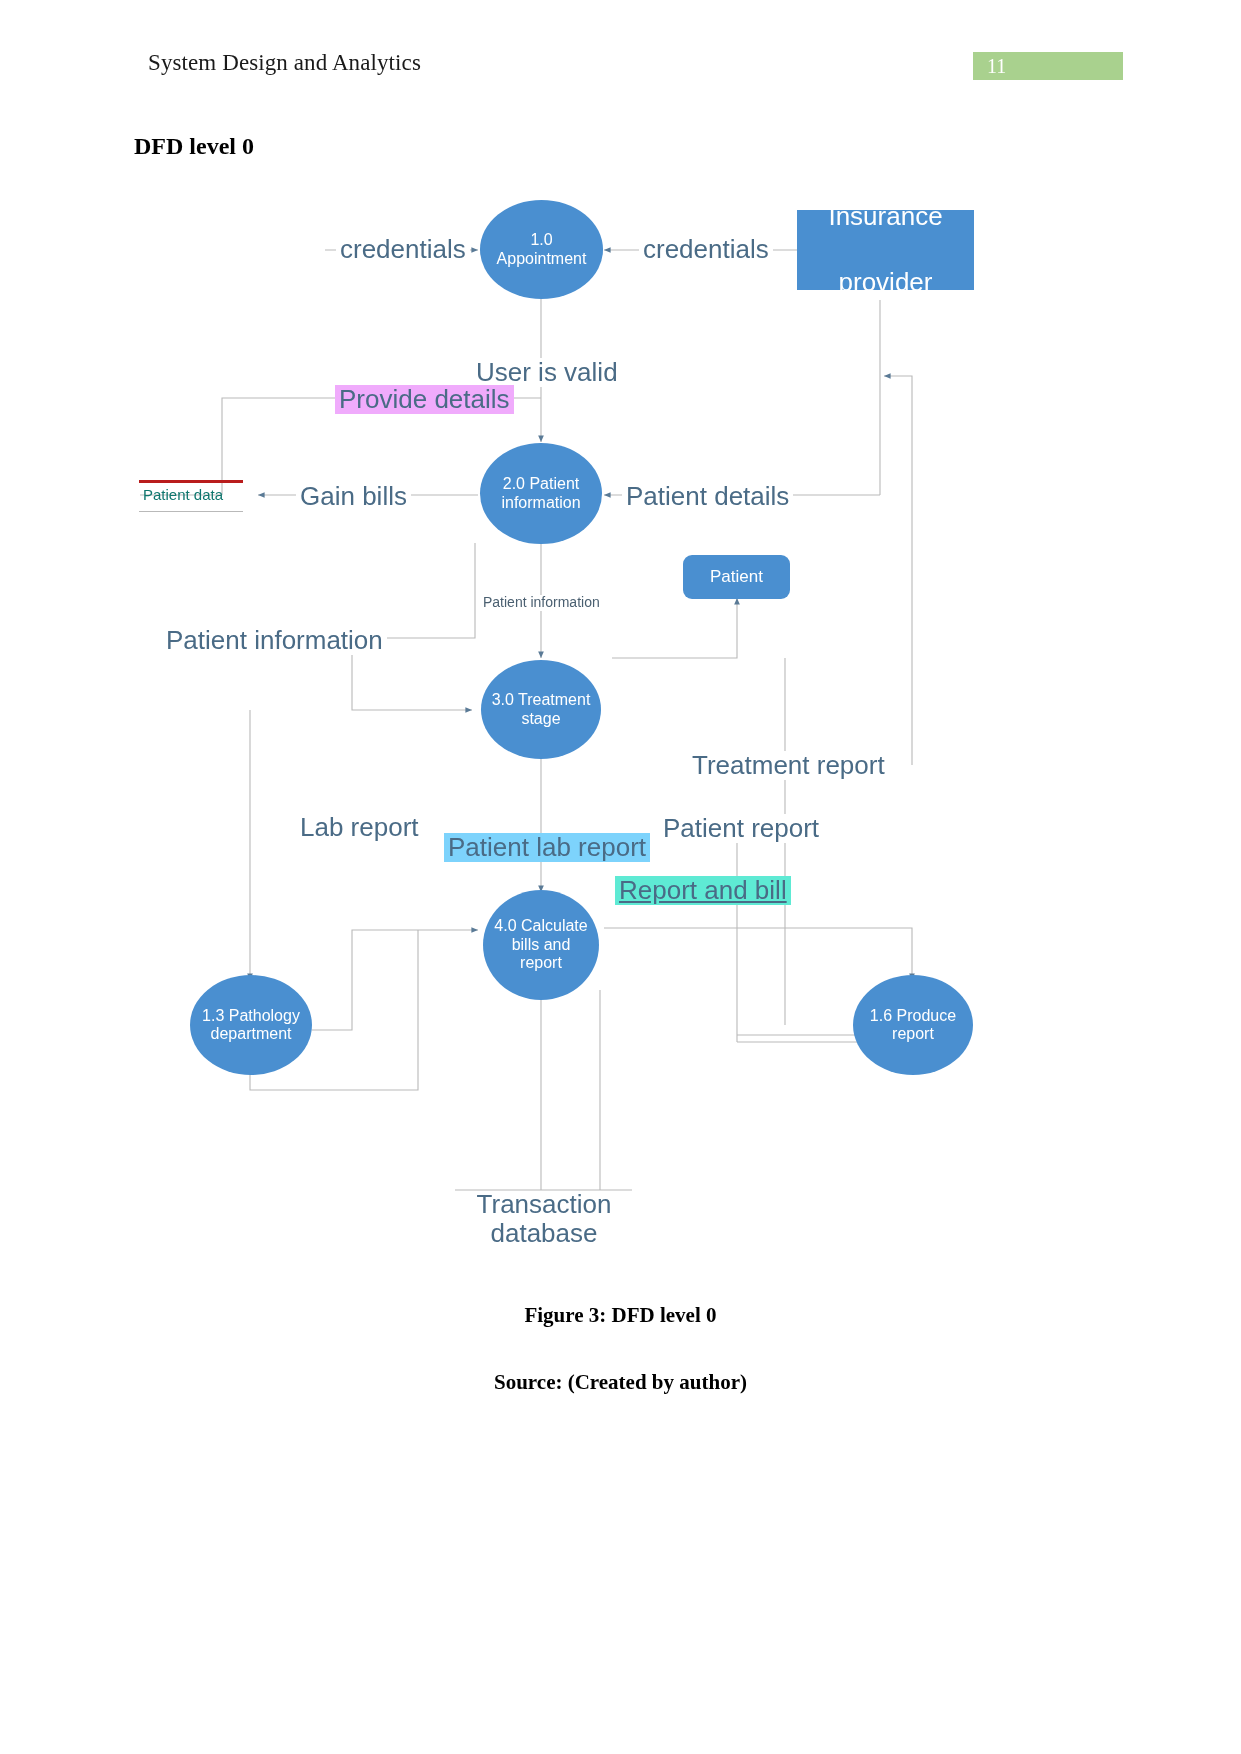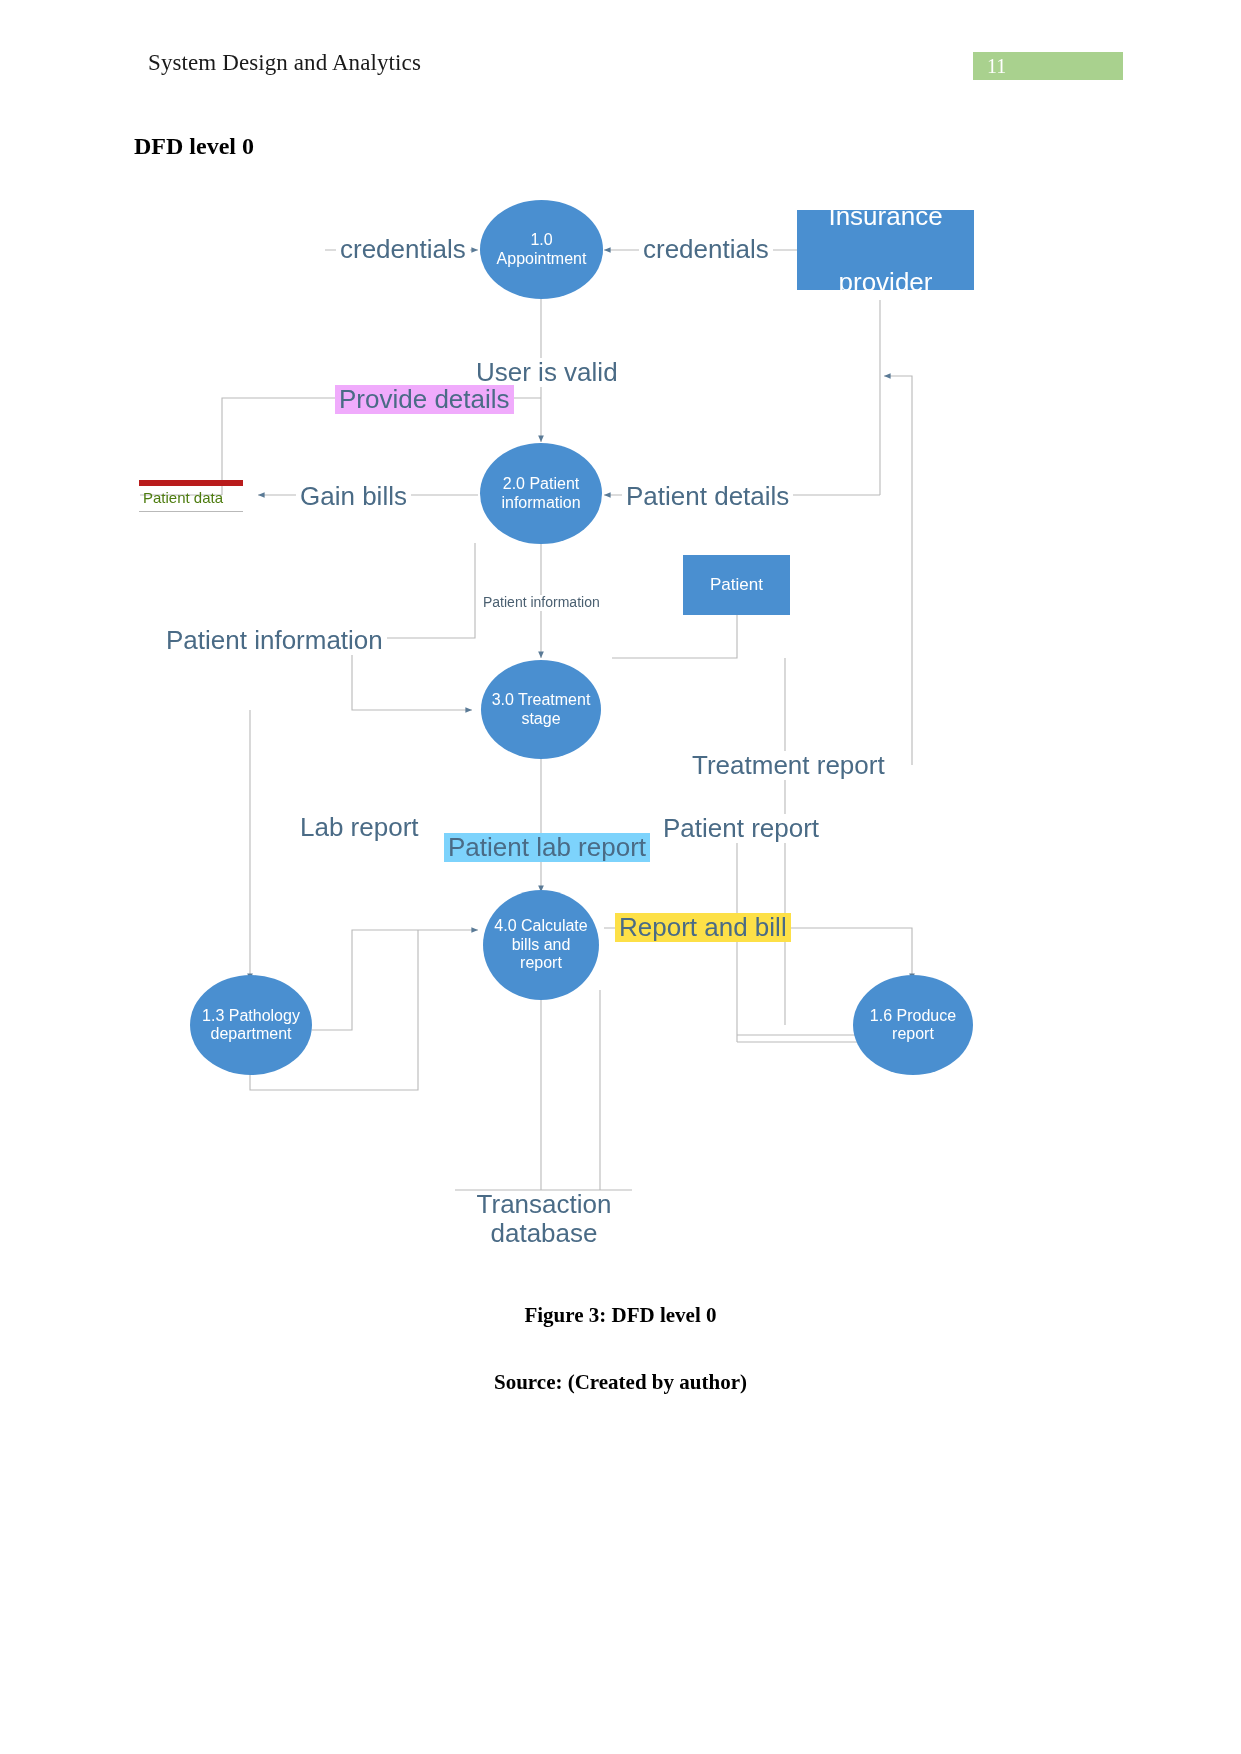--- a/index.html
+++ b/index.html
@@ -92,24 +92,24 @@
     position: absolute;
     color: #4a6b86;
     white-space: nowrap;
     line-height: 1.12;
   }
   .lbl.big   { font-size: 26px; color: #4a6b86; }
   .lbl.small { font-size: 14px; color: #4a5f70; }
 
   .datastore {
     position: absolute;
-    border-top: 6px solid #b91c1c;
+    border-top: 3px solid #b91c1c;
     border-bottom: 1px solid #b9b9b9;
     font-size: 15px;
-    color: #4d7c0f;
+    color: #0f766e;
     padding: 3px 4px 4px 4px;
     box-sizing: border-box;
     white-space: nowrap;
   }
 
   
   .caption {
     position: absolute;
     width: 1241px;
     text-align: center;
@@ -189,21 +189,21 @@
         <path d="M600,810 L600,1010"></path>
       </g>
     </svg>
 
 
     <div class="node rect" style="left:797px; top:30px; width:177px; height:80px; font-size:26px; flex-direction:column;gap:36px;">
       <span>Insurance</span>
       <span>provider</span>
     </div>
 
-    <div class="node rect" style="left:683px; top:375px; width:107px; height:60px; font-size:17px;">
+    <div class="node rect" style="left:683px; top:375px; width:107px; height:44px; font-size:17px;border-radius:9px;">
       <span>Patient</span>
     </div>
 
     <div class="node circle" style="left:480px; top:20px; width:123px; height:99px; font-size:16px; flex-direction:column;">
       <span>1.0</span>
       <span>Appointment</span>
     </div>
 
     <div class="node circle" style="left:480px; top:263px; width:122px; height:101px; font-size:16px; flex-direction:column;">
       <span>2.0 Patient</span>
@@ -257,20 +257,20 @@
     <div class="lbl big" style="left:162px; top:446px; background:#fff; padding:0 4px;">Patient information</div>
 
     <div class="lbl big" style="left:688px; top:571px; background:#fff; padding:0 4px;">Treatment report</div>
 
     <div class="lbl big" style="left:296px; top:633px; background:#fff; padding:0 4px;">Lab report</div>
 
     <div class="lbl big" style="left:659px; top:634px; background:#fff; padding:0 4px;">Patient report</div>
 
     <div class="lbl big" style="left:444px; top:653px; background:#7dd3fc; padding:0 4px;">Patient lab report</div>
 
-    <div class="lbl big" style="left:615px; top:733px; background:#fde047; padding:0 4px;">Report and bill</div>
+    <div class="lbl big" style="left:615px; top:696px; background:#5eead4; padding:0 4px;text-decoration:underline;">Report and bill</div>
 
   </div>
 
   <div class="caption fig">Figure 3: DFD level 0</div>
   <div class="caption source">Source: (Created by author)</div>
 
 </div>
 
 </body></html>

